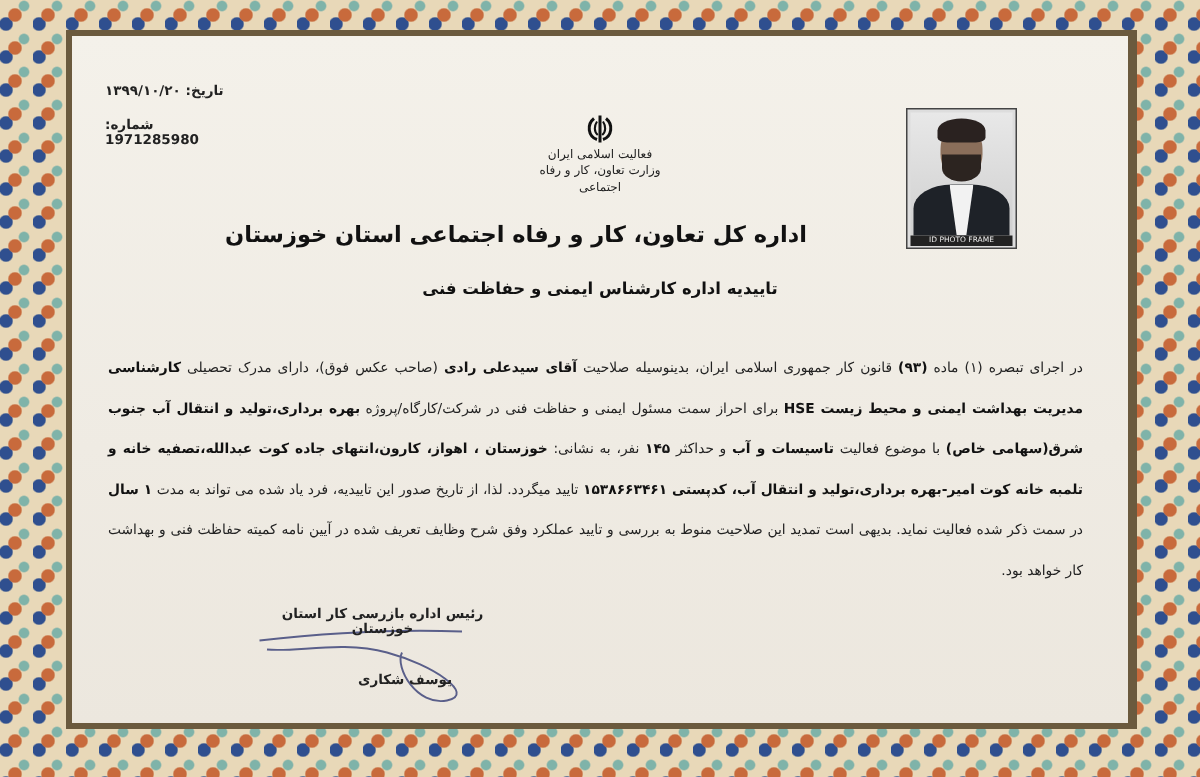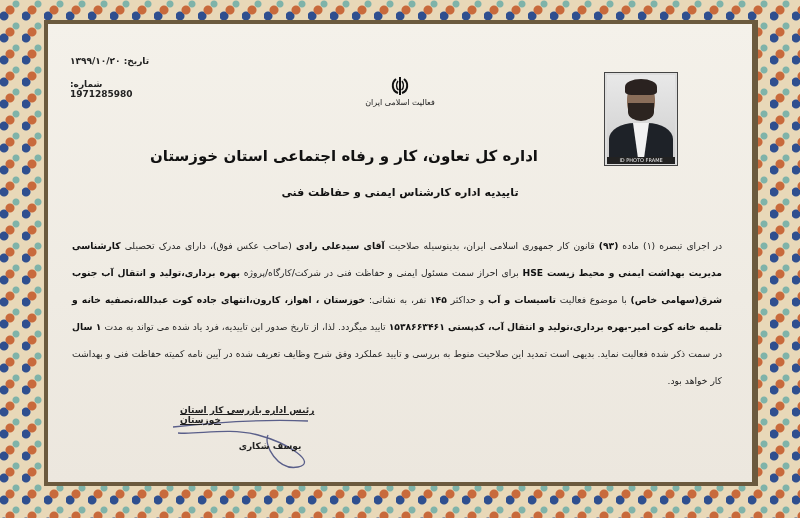--- a/index.html
+++ b/index.html
@@ -23,22 +23,22 @@
   .photo .hair{position:absolute;left:18px;top:4px;width:32px;height:16px;border-radius:50% 50% 20% 20%;background:#2a2220;}
   .photo .beard{position:absolute;left:21px;top:28px;width:26px;height:18px;border-radius:0 0 50% 50%;background:#2c2420;}
   .photo .body{position:absolute;left:2px;top:48px;width:64px;height:40px;border-radius:40% 40% 0 0;background:#1e2228;}
   .photo .shirt{position:absolute;left:26px;top:48px;width:16px;height:34px;background:#f2f2f2;clip-path:polygon(0 0,100% 0,70% 100%,30% 100%);}
   .photo .cap{position:absolute;left:2px;bottom:1px;width:68px;height:7px;background:#222;color:#eee;font-size:5px;text-align:center;line-height:7px;}
   .title{position:absolute;left:150px;top:147px;width:500px;text-align:left;direction:rtl;font-weight:bold;font-size:15px;color:#111;}
   .subtitle{position:absolute;left:150px;top:186px;width:500px;text-align:center;direction:rtl;font-weight:bold;font-size:11px;color:#111;}
   .body-text{position:absolute;left:72px;top:232px;width:650px;direction:rtl;text-align:justify;font-size:9.2px;line-height:27px;color:#222;}
   .body-text b{font-weight:bold;color:#111;}
   .sign{position:absolute;left:180px;top:405px;width:150px;direction:rtl;font-size:9px;font-weight:bold;color:#222;}
-  .sign .t1{text-align:left;text-decoration:underline;}
-  .sign .t2{text-align:center;margin-top:16px;padding-left:30px;}
+  .sign .t1{text-align:center;}
+  .sign .t2{text-align:center;margin-top:24px;padding-left:30px;}
   .sig-svg{position:absolute;left:168px;top:405px;}
 </style>
 </head>
 <body>
 
 <div class="frame"></div>
 <div class="inner-border"></div>
 <div class="paper"></div>
 
 <div class="meta">
@@ -48,20 +48,21 @@
 
 <div class="emblem">
   <svg width="22" height="22" viewBox="0 0 22 22">
     <path d="M11 2 L11 20" stroke="#111" stroke-width="2"></path>
     <path d="M7 4 C2 8 3 16 9 18" fill="none" stroke="#111" stroke-width="2"></path>
     <path d="M15 4 C20 8 19 16 13 18" fill="none" stroke="#111" stroke-width="2"></path>
     <path d="M9 6 C7 9 7 13 9.5 15" fill="none" stroke="#111" stroke-width="1.4"></path>
     <path d="M13 6 C15 9 15 13 12.5 15" fill="none" stroke="#111" stroke-width="1.4"></path>
   </svg>
   <div class="l">فعالیت اسلامی ایران</div>
+  <div class="l">وزارت تعاون، کار و رفاه اجتماعی</div>
 </div>
 
 <div class="photo">
   <div class="img">
     <div class="body"></div>
     <div class="shirt"></div>
     <div class="head"></div>
     <div class="hair"></div>
     <div class="beard"></div>
   </div>

